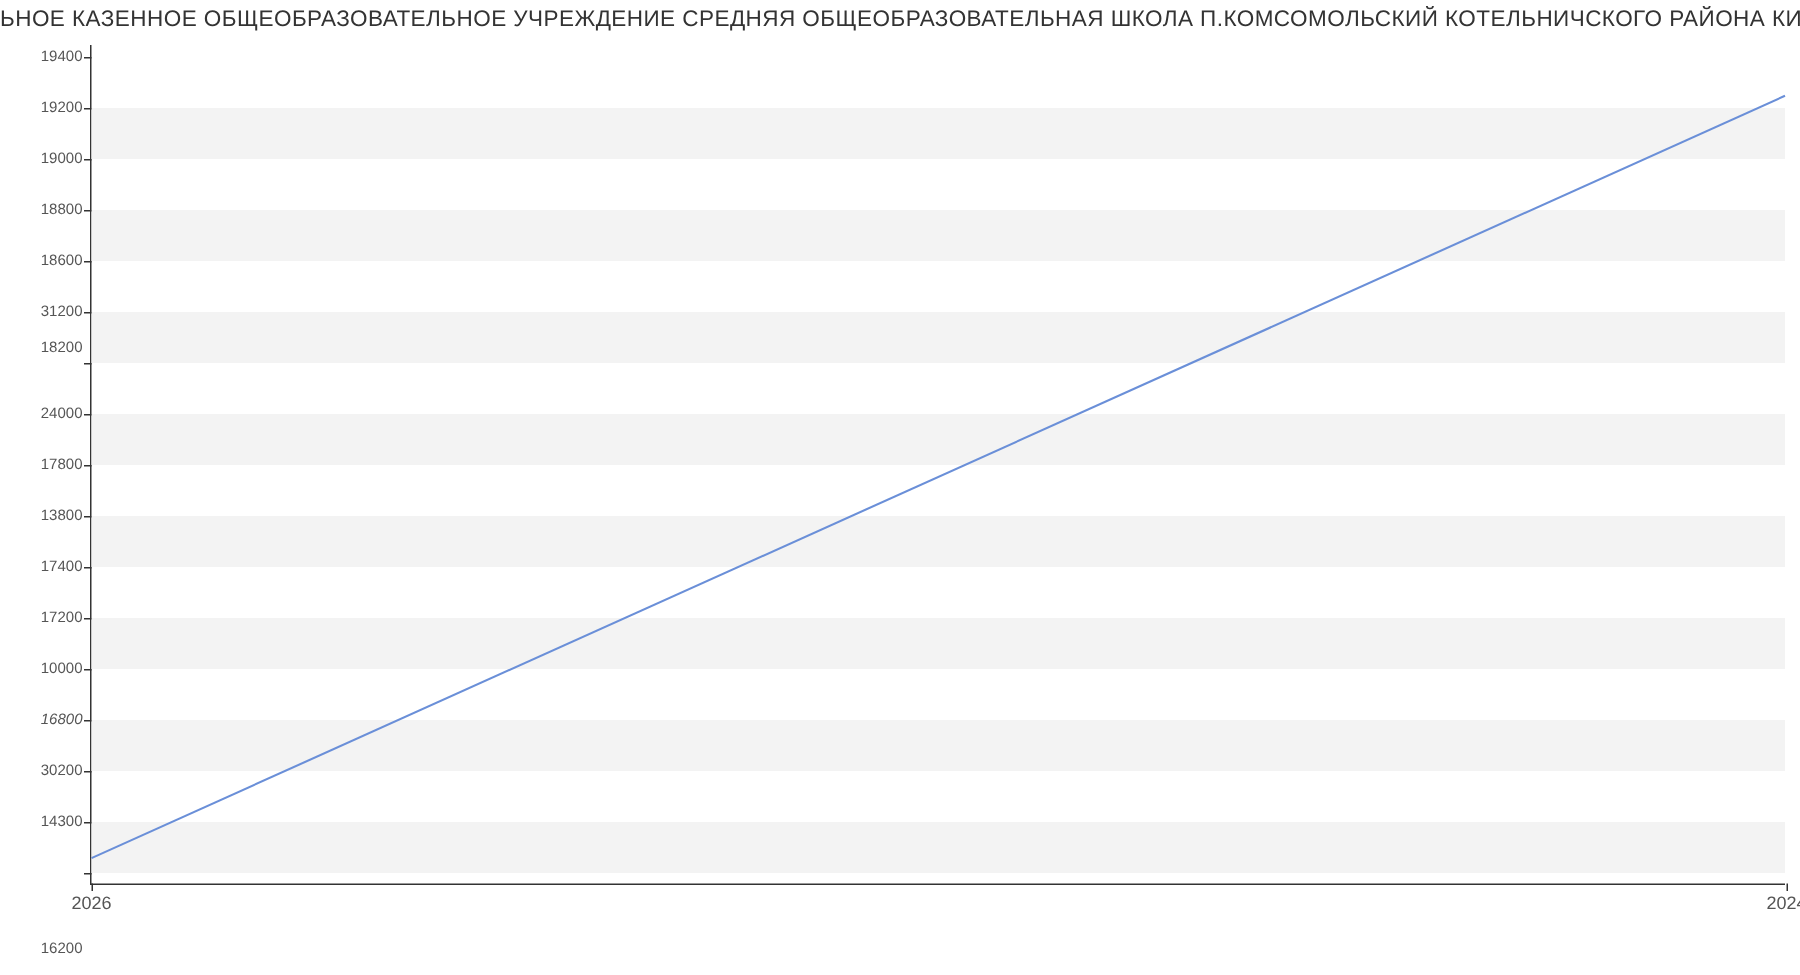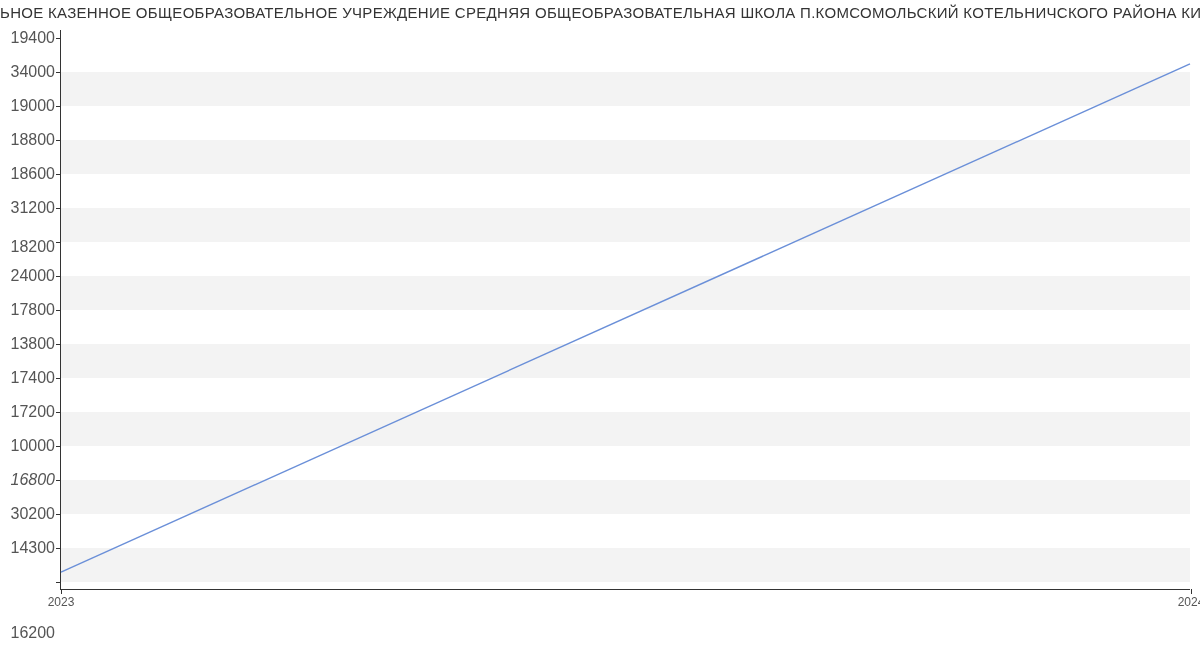--- a/index.html
+++ b/index.html
@@ -42,21 +42,21 @@
     position: absolute;
     left: 0;
     width: 100%;
     background: #f3f3f3;
   }
   .y-tick-label {
     position: absolute;
     right: 100%;
     margin-right: 6px;
     transform: translateY(-50%);
-    font-size: 16px;
+    font-size: 10px;
     color: #555555;
     white-space: nowrap;
   }
   .y-tick-mark {
     position: absolute;
     left: -5px;
     width: 5px;
     height: 1px;
     background: #333333;
   }
@@ -114,32 +114,32 @@
       <div class="y-tick-label" style="top: 381.818px;">17200</div>
       <div class="y-tick-mark" style="top: 381.818px;"></div>
       <div class="y-tick-label" style="top: 347.879px;">17400</div>
       <div class="y-tick-mark" style="top: 347.879px;"></div>
       <div class="y-tick-label" style="top: 313.939px;">13800</div>
       <div class="y-tick-mark" style="top: 313.939px;"></div>
       <div class="y-tick-label" style="top: 280px;">17800</div>
       <div class="y-tick-mark" style="top: 280px;"></div>
       <div class="y-tick-label" style="top: 246.061px;">24000</div>
       <div class="y-tick-mark" style="top: 246.061px;"></div>
-      <div class="y-tick-label" style="top: 217px;">18200</div>
+      <div class="y-tick-label" style="top: 202px;">18200</div>
       <div class="y-tick-mark" style="top: 212.121px;"></div>
       <div class="y-tick-label" style="top: 178.182px;">31200</div>
       <div class="y-tick-mark" style="top: 178.182px;"></div>
       <div class="y-tick-label" style="top: 144.242px;">18600</div>
       <div class="y-tick-mark" style="top: 144.242px;"></div>
       <div class="y-tick-label" style="top: 110.303px;">18800</div>
       <div class="y-tick-mark" style="top: 110.303px;"></div>
       <div class="y-tick-label" style="top: 76.3636px;">19000</div>
       <div class="y-tick-mark" style="top: 76.3636px;"></div>
-      <div class="y-tick-label" style="top: 42.4242px;">34000</div>
+      <div class="y-tick-label" style="top: 42.4242px;">19200</div>
       <div class="y-tick-mark" style="top: 42.4242px;"></div>
       <div class="y-tick-label" style="top: 8.48485px;">19400</div>
       <div class="y-tick-mark" style="top: 8.48485px;"></div>
-      <div class="x-tick-label" style="left: 0px;">2023</div>
+      <div class="x-tick-label" style="left: 0px;">2026</div>
       <div class="x-tick-mark" style="left: 0px;"></div>
       <div class="x-tick-label" style="left: 1130px;">2024</div>
       <div class="x-tick-mark" style="left: 1130px;"></div>
     </div>
 </div>
 
 </body></html>

